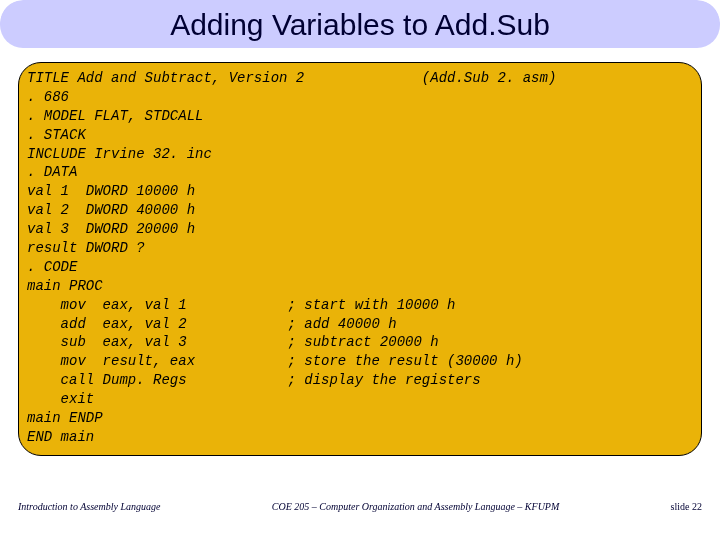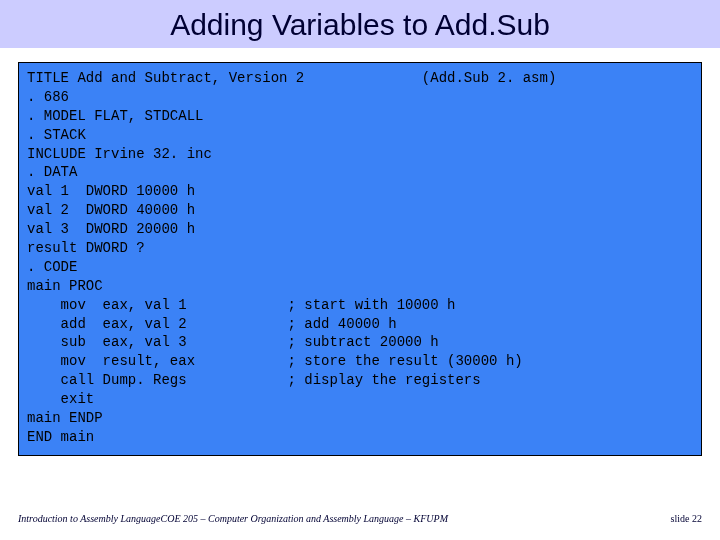--- a/index.html
+++ b/index.html
@@ -1,15 +1,15 @@
 <!DOCTYPE html>
 <html><head>
 <meta charset="utf-8">
 <style>
-  * { margin: 0; padding: 0; box-sizing: border-box; }
+  * { margin: 0; padding: 0; box-sizing: border-box; border-radius: 23px; }
   body {
     width: 720px;
     height: 540px;
     background: #ffffff;
     font-family: Georgia, 'Times New Roman', serif;
     position: relative;
     overflow: hidden;
   }
   .title-band {
     background: #ccccff;
@@ -25,37 +25,38 @@
   }
   .code-box {
     margin: 14px 18px 0 18px;
     border: 1px solid #000;
     padding: 6px 8px 8px 8px;
     font-family: "Courier New", Courier, monospace;
     font-size: 14px;
     line-height: 1.35;
     color: #000;
     white-space: pre;
-    background: #3b82f6;
+    background: #eab308;
+    font-style: italic;
   }
   .footer {
     position: absolute;
     left: 0;
-    bottom: 16px;
+    bottom: 28px;
     width: 100%;
     display: flex;
     align-items: baseline;
     font-family: Georgia, 'Times New Roman', serif;
     font-style: italic;
     font-size: 10px;
     color: #000033;
     padding: 0 18px;
   }
   .footer .left { flex: 0 0 auto; }
-  .footer .center { flex: 1 1 auto; }
+  .footer .center { flex: 1 1 auto; text-align: center; }
   .footer .right { flex: 0 0 auto; font-style: normal; }
 </style>
 </head>
 <body>
 
 <div class="title-band">
   <h1>Adding Variables to Add.Sub</h1>
 </div>
 
 <div class="code-box">TITLE Add and Subtract, Version 2              (Add.Sub 2. asm)

